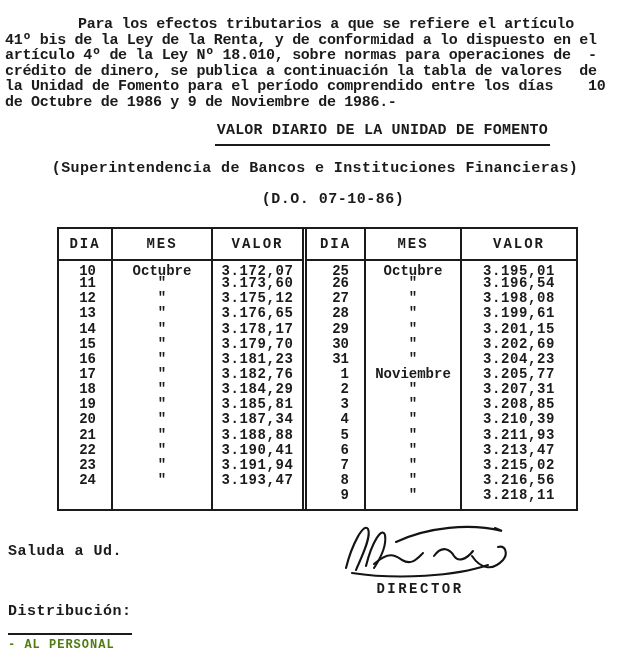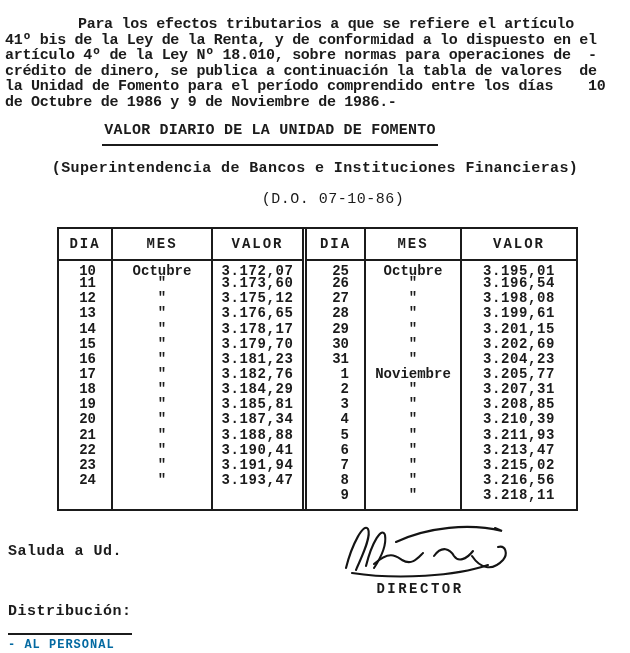--- a/index.html
+++ b/index.html
@@ -10,29 +10,29 @@
     color:var(--ink); overflow:hidden; margin:0 auto;
   }
   
   .intro{ position:absolute; left:5px; top:5px; width:622px; }
   .intro-line{
     white-space:pre; font-size:15px; line-height:15.5px;
     letter-spacing:-0.3px; font-weight:bold;
   }
   .intro-line.indent{ text-indent:73px;margin-top:12px; }
   
-  .title-wrap{ position:absolute; left:0; top:121px; width:540px; text-align:center; }
+  .title-wrap{ position:absolute; left:10px; top:121px; width:540px; text-align:right; }
   .doc-title{
     display:inline-block; font-size:15px; font-weight:bold; letter-spacing:0.2px;
     border-bottom:2px solid var(--ink); padding:0 2px 5px 2px;
   }
   .subtitle-wrap{ position:absolute; left:0; top:159px; width:630px; text-align:center; }
   .subtitle{ font-size:15px; letter-spacing:0.4px; font-weight:bold; white-space:pre; }
   .gazette-wrap{ position:absolute; left:0; top:190px; width:630px; text-align:center; }
-  .gazette{ font-size:15px; font-weight:normal; letter-spacing:0.5px;margin-left:36px; }
+  .gazette{ font-size:15px; font-weight:bold; letter-spacing:0.5px;margin-left:36px; }
   
   .uf-table{
     position:absolute; left:57px; top:227px; width:521px; height:284px;
     border:2px solid var(--ink); display:flex; box-sizing:border-box; background:var(--paper);
   }
   .half{ display:grid; box-sizing:border-box; }
   .half-left{
     width:243px;
     grid-template-columns:52px 100px 1fr;
     grid-template-rows:32px repeat(15,15.15px) minmax(0,1fr);
@@ -56,21 +56,21 @@
   
   .salutation{ position:absolute; left:8px; top:543px; font-size:15px; font-weight:bold; letter-spacing:0.5px; }
   .signature{ position:absolute; left:338px; top:516px; width:180px; height:62px; }
   .director-wrap{ position:absolute; left:345px; top:580px; width:150px; text-align:center; }
   .director{ font-size:14px; font-weight:bold; letter-spacing:2.5px; }
   .distribution{ position:absolute; left:8px; top:602px; }
   .dist-heading{
     display:inline-block; font-size:15px; font-weight:bold; letter-spacing:0.5px;
     border-bottom:2px solid var(--ink); padding-bottom:13px; margin:0 0 3px 0;
   }
-  .dist-item{ font-size:12px; line-height:15px; color:#0369a1; letter-spacing:1px; font-weight:bold; white-space:pre; }
+  .dist-item{ font-size:12px; line-height:15px; color:#4d7c0f; letter-spacing:1px; font-weight:bold; white-space:pre; }
 </style>
 </head>
 <body>
 
 <div class="page">
 
   <div class="intro">
     <div class="intro-line indent">Para los efectos tributarios a que se refiere el artículo</div>
     <div class="intro-line">41º bis de la Ley de la Renta, y de conformidad a lo dispuesto en el</div>
     <div class="intro-line">artículo 4º de la Ley Nº 18.010, sobre normas para operaciones de  -</div>

